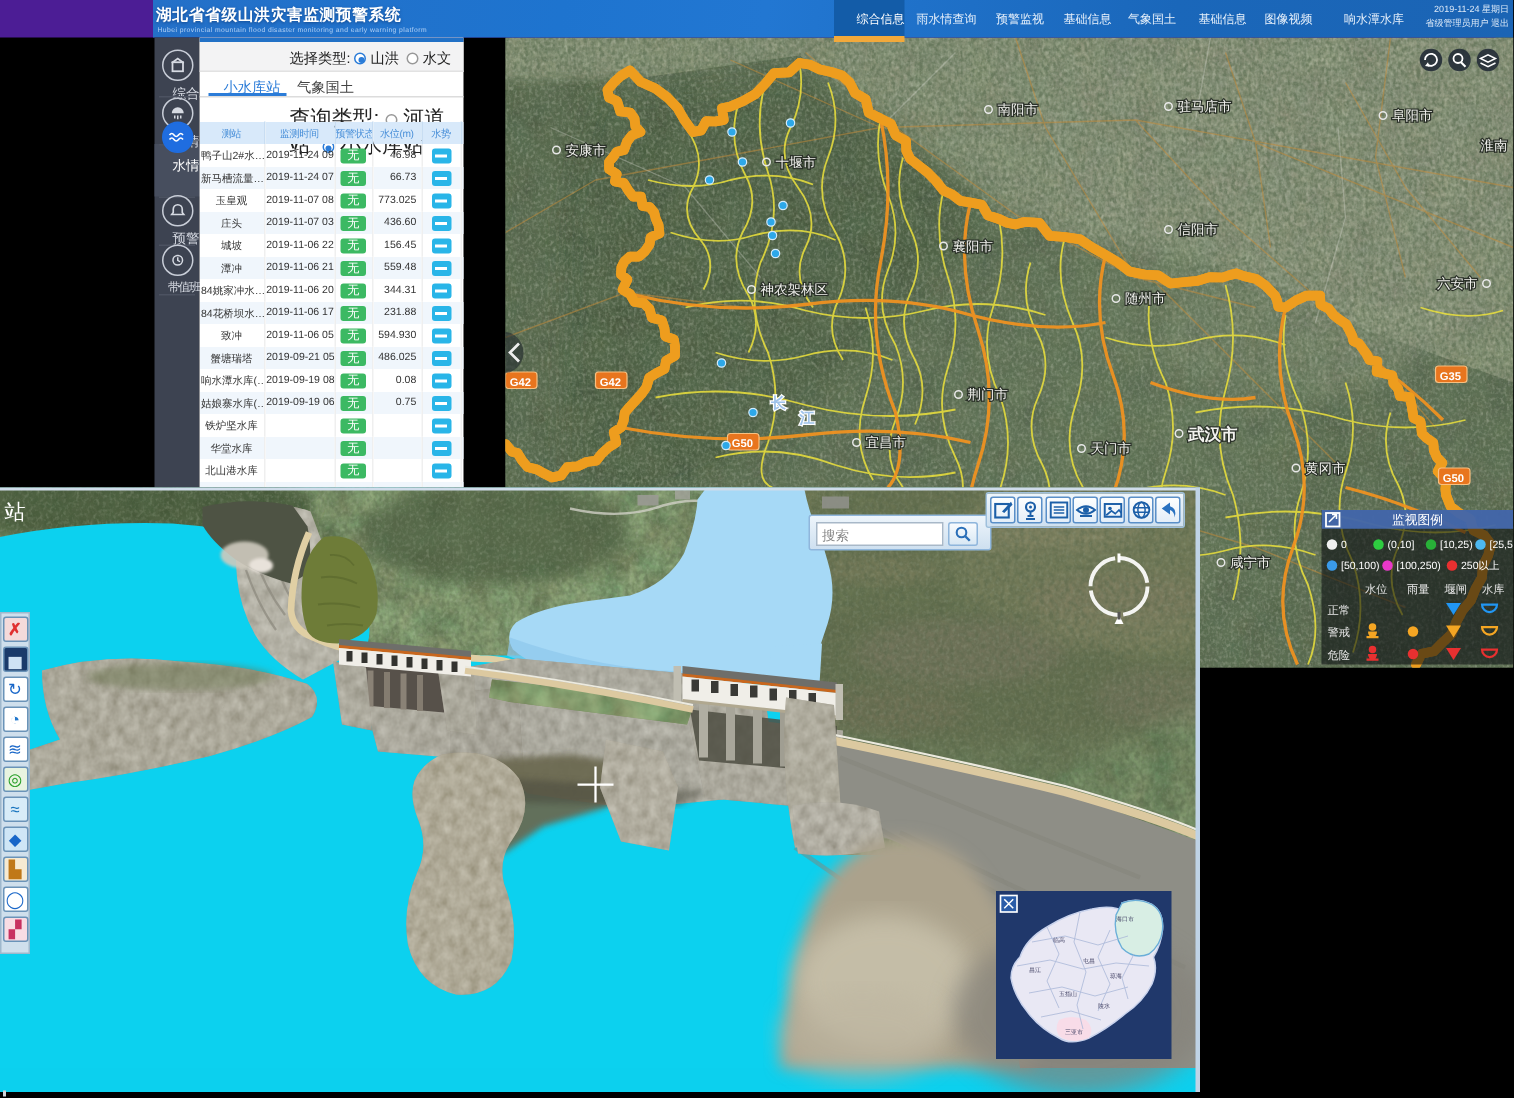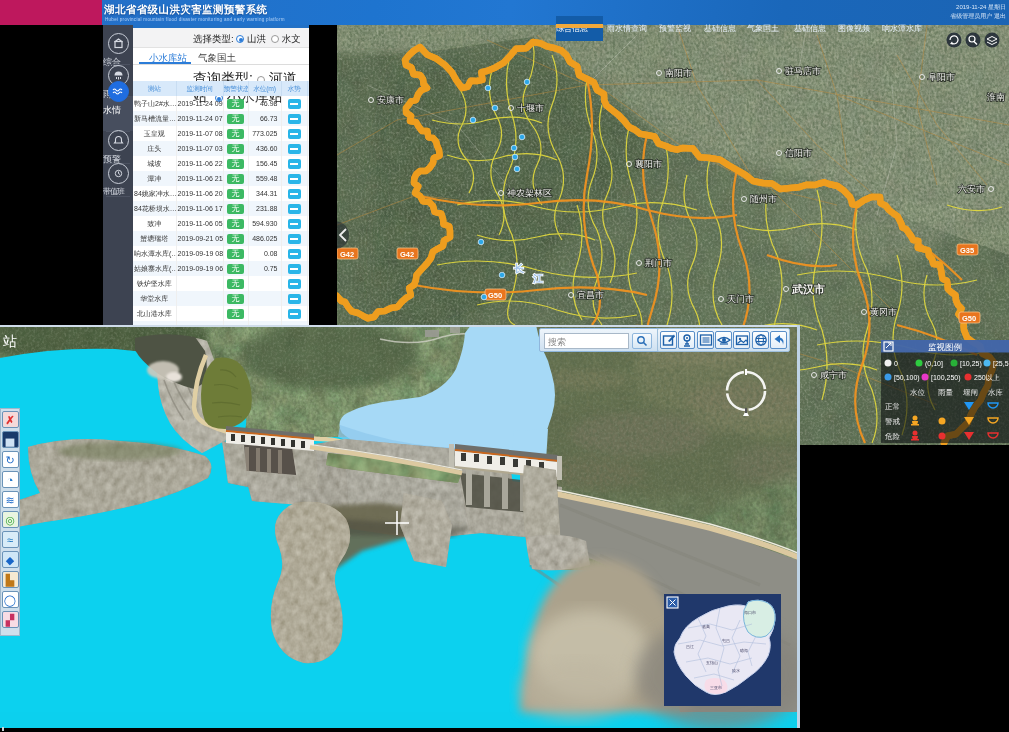--- a/index.html
+++ b/index.html
@@ -1,27 +1,27 @@
 <!DOCTYPE html>
 <html><head><meta charset="utf-8"><style>
 *{margin:0;padding:0;box-sizing:border-box}
 html,body{width:1009px;height:732px;background:#000;overflow:hidden;font-family:"Liberation Sans",sans-serif}
 #screen{position:relative;width:1009px;height:732px;background:#000;overflow:hidden}
 .abs{position:absolute}
 
-#hdr{position:absolute;left:0;top:0;width:997px;height:25px;background:#be185d}
+#hdr{position:absolute;left:0;top:0;width:997px;height:25px;background:#4c1d95}
 #hdrblue{position:absolute;left:102px;top:0;width:907px;height:25px;background:linear-gradient(100deg,#2470c8 0%,#1e74cf 30%,#2277d2 45%,#1a67ba 75%,#1b64b4 100%);overflow:visible}
 #title{position:absolute;left:2px;top:3px;font-size:10.5px;font-weight:bold;color:#fff;letter-spacing:0.4px;text-shadow:0 1px 2px rgba(0,30,80,.5)}
 #subtitle{position:absolute;left:3px;top:17px;font-size:4.5px;color:rgba(210,230,255,.8);letter-spacing:.3px}
-.mi{position:absolute;top:16px;height:25px;line-height:26px;font-size:8px;color:#e8f1fb;text-align:left}
+.mi{position:absolute;top:0;height:25px;line-height:26px;font-size:8px;color:#e8f1fb;text-align:right}
 #mi0{background:#135ca8;color:#fff}
 #hdate{position:absolute;right:3px;top:3px;text-align:right;font-size:6px;color:#dce9f8;line-height:9px}
 
 #sidebar{position:absolute;left:103px;top:25px;width:30px;height:300px;background:#3d4351}
-.sbi{position:absolute;left:0;width:30px;text-align:left;color:#d6dae2}
+.sbi{position:absolute;left:0;width:30px;text-align:right;color:#d6dae2}
 .sbc{width:21px;height:21px;border:1.5px solid #c9ced8;border-radius:50%;margin:0 auto;display:flex;align-items:center;justify-content:center}
 .sbl{font-size:9px;margin-top:2px;letter-spacing:0}
 .sbsep{position:absolute;left:3px;width:24px;height:1px;background:#4c5261}
 #sbact{position:absolute;left:0;top:71px;width:30px;height:35px;background:#474e5e}
 
 #panel{position:absolute;left:133px;top:25px;width:176px;height:300px;background:#fff;overflow:hidden;font-size:9px;color:#222}
 #ptopline{position:absolute;left:0;top:0;width:204px;height:3px;background:#2271c6}
 #prow1{position:absolute;left:0;top:3px;width:204px;height:20px;background:#f3f3f4;border-bottom:1px solid #e2e2e2}
 #ptabline{position:absolute;left:0;top:39px;width:204px;height:1px;background:#dcdcdc}
 #ptabu{position:absolute;left:6px;top:37px;width:52px;height:2px;background:#2b7cd8}
@@ -680,21 +680,21 @@
     <div class="t3b" style="color:#2277cc">◔</div>
     <div class="t3b" style="color:#1866c8">≋</div>
     <div class="t3b" style="color:#2aa02a;background:#e8f4e0">◎</div>
     <div class="t3b" style="color:#1673be;background:#d8ecf8">≈</div>
     <div class="t3b" style="color:#1866c8;background:#cfe6f6">◆</div>
     <div class="t3b" style="color:#c07818;background:#f6ead2">▙</div>
     <div class="t3b" style="color:#1866c8">◯</div>
     <div class="t3b" style="color:#c83060;background:#f8dce4">▞</div>
   </div>
 
-  <div class="abs" style="left:539px;top:3px;width:122px;height:24px;background:linear-gradient(#eef5fb,#cee0f0);border:1px solid #8fb6dc;border-radius:2px">
+  <div class="abs" style="left:539px;top:18px;width:122px;height:24px;background:linear-gradient(#eef5fb,#cee0f0);border:1px solid #8fb6dc;border-radius:2px">
     <div class="abs" style="left:4px;top:4px;width:85px;height:16px;background:#fff;border:1px solid #a8b8c8;font-size:9px;color:#888;line-height:16px;padding-left:3px">搜索</div>
     <div class="abs" style="left:92px;top:4px;width:20px;height:16px;background:linear-gradient(#f8fbfe,#d8e8f4);border:1px solid #8fb6dc;border-radius:2px">
       <svg width="18" height="14" viewBox="0 0 18 14">
             <circle cx="8" cy="6" r="3.2" fill="none" stroke="#2a6fb8" stroke-width="1.4"></circle>
             <path d="M10.5,8.5 L13.5,11.5" stroke="#2a6fb8" stroke-width="1.6"></path>
           </svg>
     </div>
   </div>
   <div class="abs" style="left:657px;top:3px;width:133px;height:24px;background:linear-gradient(#eef5fb,#cee0f0);border:1px solid #9fc0dc;border-radius:2px;display:flex;align-items:center;justify-content:space-around;padding:0 1px">
     <div class="mtb"><svg viewBox="0 0 14 14">

